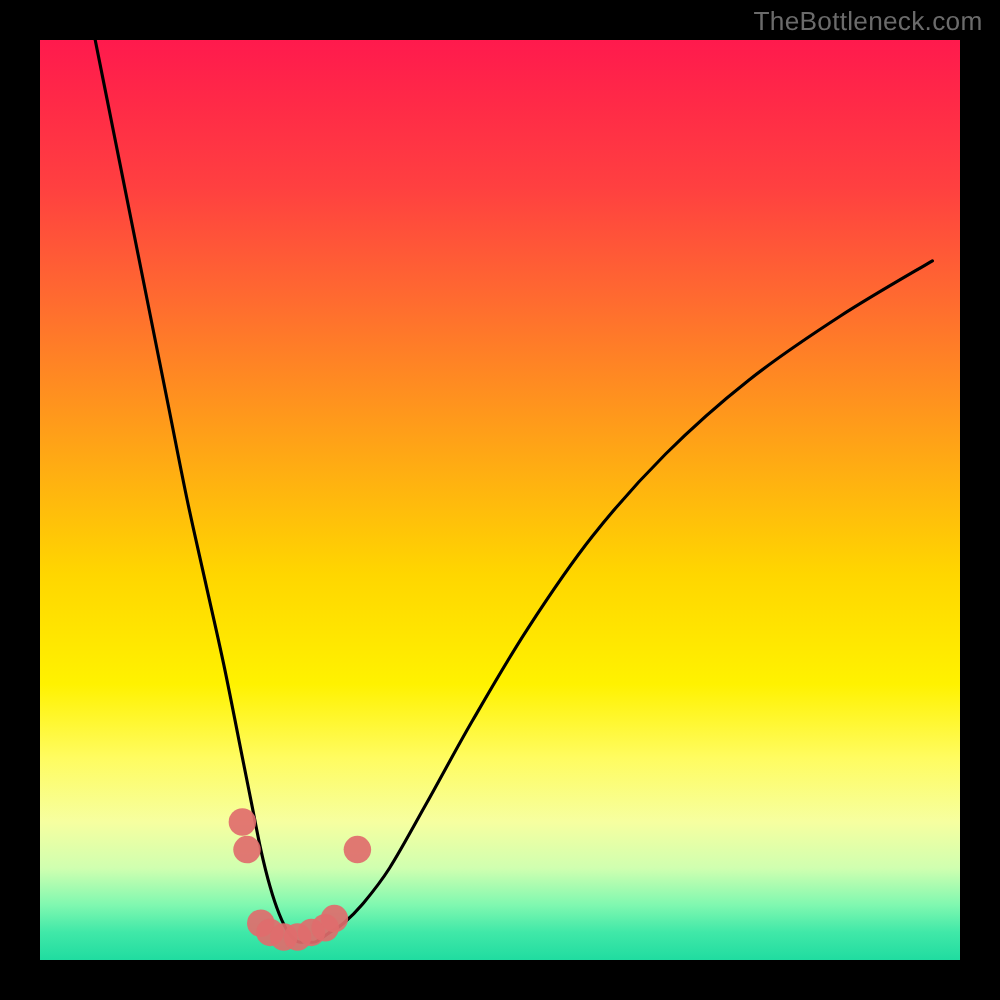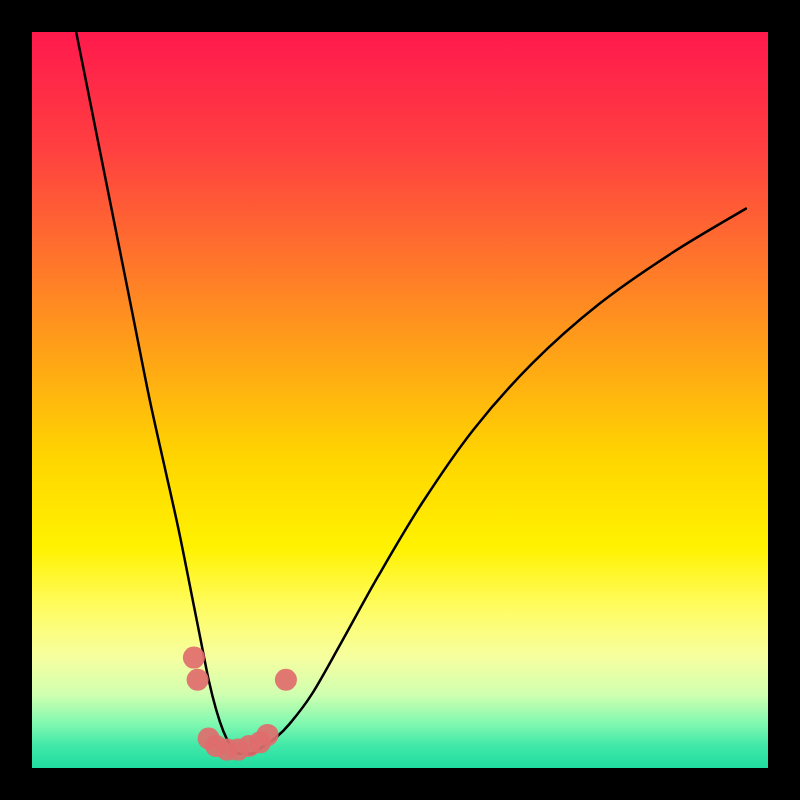--- a/index.html
+++ b/index.html
@@ -82,13 +82,14 @@
           <circle cx="195.04000000000002" cy="717.6" r="11" fill="#e06d6d" fill-opacity="0.92"></circle>
           <circle cx="206.08" cy="717.6" r="11" fill="#e06d6d" fill-opacity="0.92"></circle>
           <circle cx="217.11999999999998" cy="713.92" r="11" fill="#e06d6d" fill-opacity="0.92"></circle>
           <circle cx="228.16" cy="710.24" r="11" fill="#e06d6d" fill-opacity="0.92"></circle>
           <circle cx="235.52" cy="702.88" r="11" fill="#e06d6d" fill-opacity="0.92"></circle>
           <circle cx="253.92" cy="647.6800000000001" r="11" fill="#e06d6d" fill-opacity="0.92"></circle>
         </g>
     </svg>
   </div>
 
+  <div class="watermark">TheBottleneck.com</div>
 </div>
 
 </body></html>

